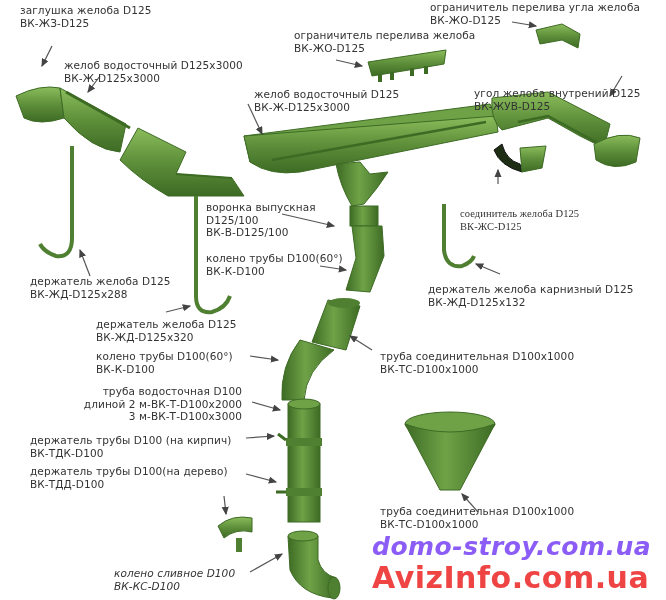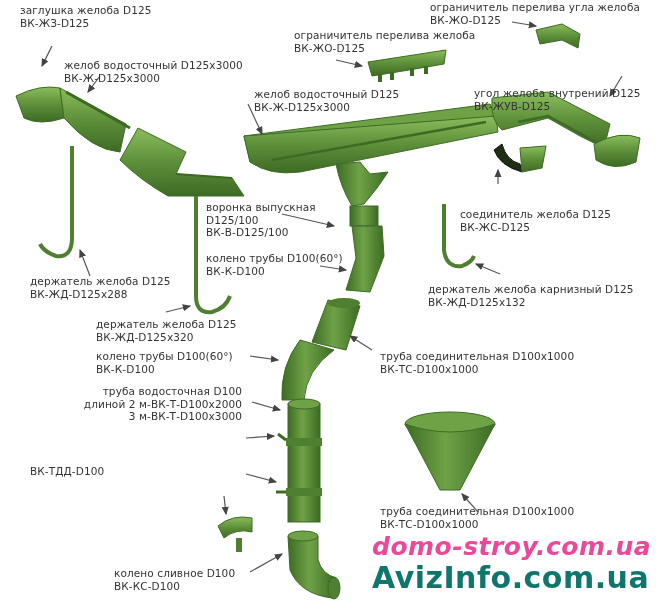--- a/index.html
+++ b/index.html
@@ -5,24 +5,24 @@
   html, body { margin: 0; padding: 0; background: #ffffff; }
   body { width: 666px; height: 600px; position: relative; overflow: hidden;
          font-family: "DejaVu Sans", "Liberation Sans", sans-serif; }
   .stage { position: absolute; left: 0; top: 0; width: 666px; height: 484px; }
   svg.art { position: absolute; left: 0; top: 0; }
   .lbl { position: absolute; font-size: 10.5px; line-height: 12.5px; color: #333333;
          white-space: nowrap; letter-spacing: 0.1px; }
   .lbl span { display: block; }
   .lbl.right { text-align: right; }
   .brand1 { position: absolute; left: 372px; top: 532px; font-size: 25px; font-weight: bold;
-            font-style: italic; color: #ec4899; letter-spacing: 0.5px;
+            font-style: italic; color: #8b5cf6; letter-spacing: 0.5px;
             font-family: "DejaVu Sans", sans-serif; }
   .brand2 { position: absolute; left: 372px; top: 560px; font-size: 30px; font-weight: bold;
-            color: #0f766e; letter-spacing: 0.5px; font-family: "DejaVu Sans", sans-serif; }
+            color: #ef4444; letter-spacing: 0.5px; font-family: "DejaVu Sans", sans-serif; }
 </style>
 </head>
 <body>
 
 <div class="stage">
 
   <svg class="art" width="666" height="600" viewBox="0 0 666 600">
     <defs>
       <linearGradient id="gG" x1="0" y1="0" x2="0" y2="1">
         <stop offset="0" stop-color="#8bbd5c"></stop>
@@ -181,21 +181,21 @@
   </div>
   <div class="lbl" style="left:206px;top:201px;">
     <span>воронка выпускная</span>
     <span>D125/100</span>
     <span>ВК-В-D125/100</span>
   </div>
   <div class="lbl" style="left:206px;top:252px;">
     <span>колено трубы D100(60°)</span>
     <span>ВК-К-D100</span>
   </div>
-  <div class="lbl" style="left:460px;top:208px;">
+  <div class="lbl" style="left:460px;top:208px;font-family:Liberation Serif, serif;">
     <span>соединитель желоба D125</span>
     <span>ВК-ЖС-D125</span>
   </div>
   <div class="lbl" style="left:30px;top:275px;">
     <span>держатель желоба D125</span>
     <span>ВК-ЖД-D125x288</span>
   </div>
   <div class="lbl" style="left:96px;top:318px;">
     <span>держатель желоба D125</span>
     <span>ВК-ЖД-D125x320</span>
@@ -210,27 +210,32 @@
   </div>
   <div class="lbl" style="left:380px;top:350px;">
     <span>труба соединительная D100x1000</span>
     <span>ВК-ТС-D100x1000</span>
   </div>
   <div class="lbl right" style="left:70px;top:385px;width:172px;">
     <span>труба водосточная D100</span>
     <span>длиной 2 м-ВК-Т-D100x2000</span>
     <span>3 м-ВК-Т-D100x3000</span>
   </div>
+  <div class="lbl" style="left:30px;top:434px;">
+    <span>держатель трубы D100 (на кирпич)</span>
+    <span>ВК-ТДК-D100</span>
+  </div>
   <div class="lbl" style="left:30px;top:465px;">
+    <span>держатель трубы D100(на дерево)</span>
     <span>ВК-ТДД-D100</span>
   </div>
   <div class="lbl" style="left:380px;top:505px;">
     <span>труба соединительная D100x1000</span>
     <span>ВК-ТС-D100x1000</span>
   </div>
-  <div class="lbl" style="left:114px;top:567px;">
+  <div class="lbl" style="left:114px;top:567px;font-style:italic;">
     <span>колено сливное D100</span>
     <span>ВК-КС-D100</span>
   </div>
 
   <div class="brand1">domo-stroy.com.ua</div>
   <div class="brand2">AvizInfo.com.ua</div>
 </div>
 
 </body></html>

